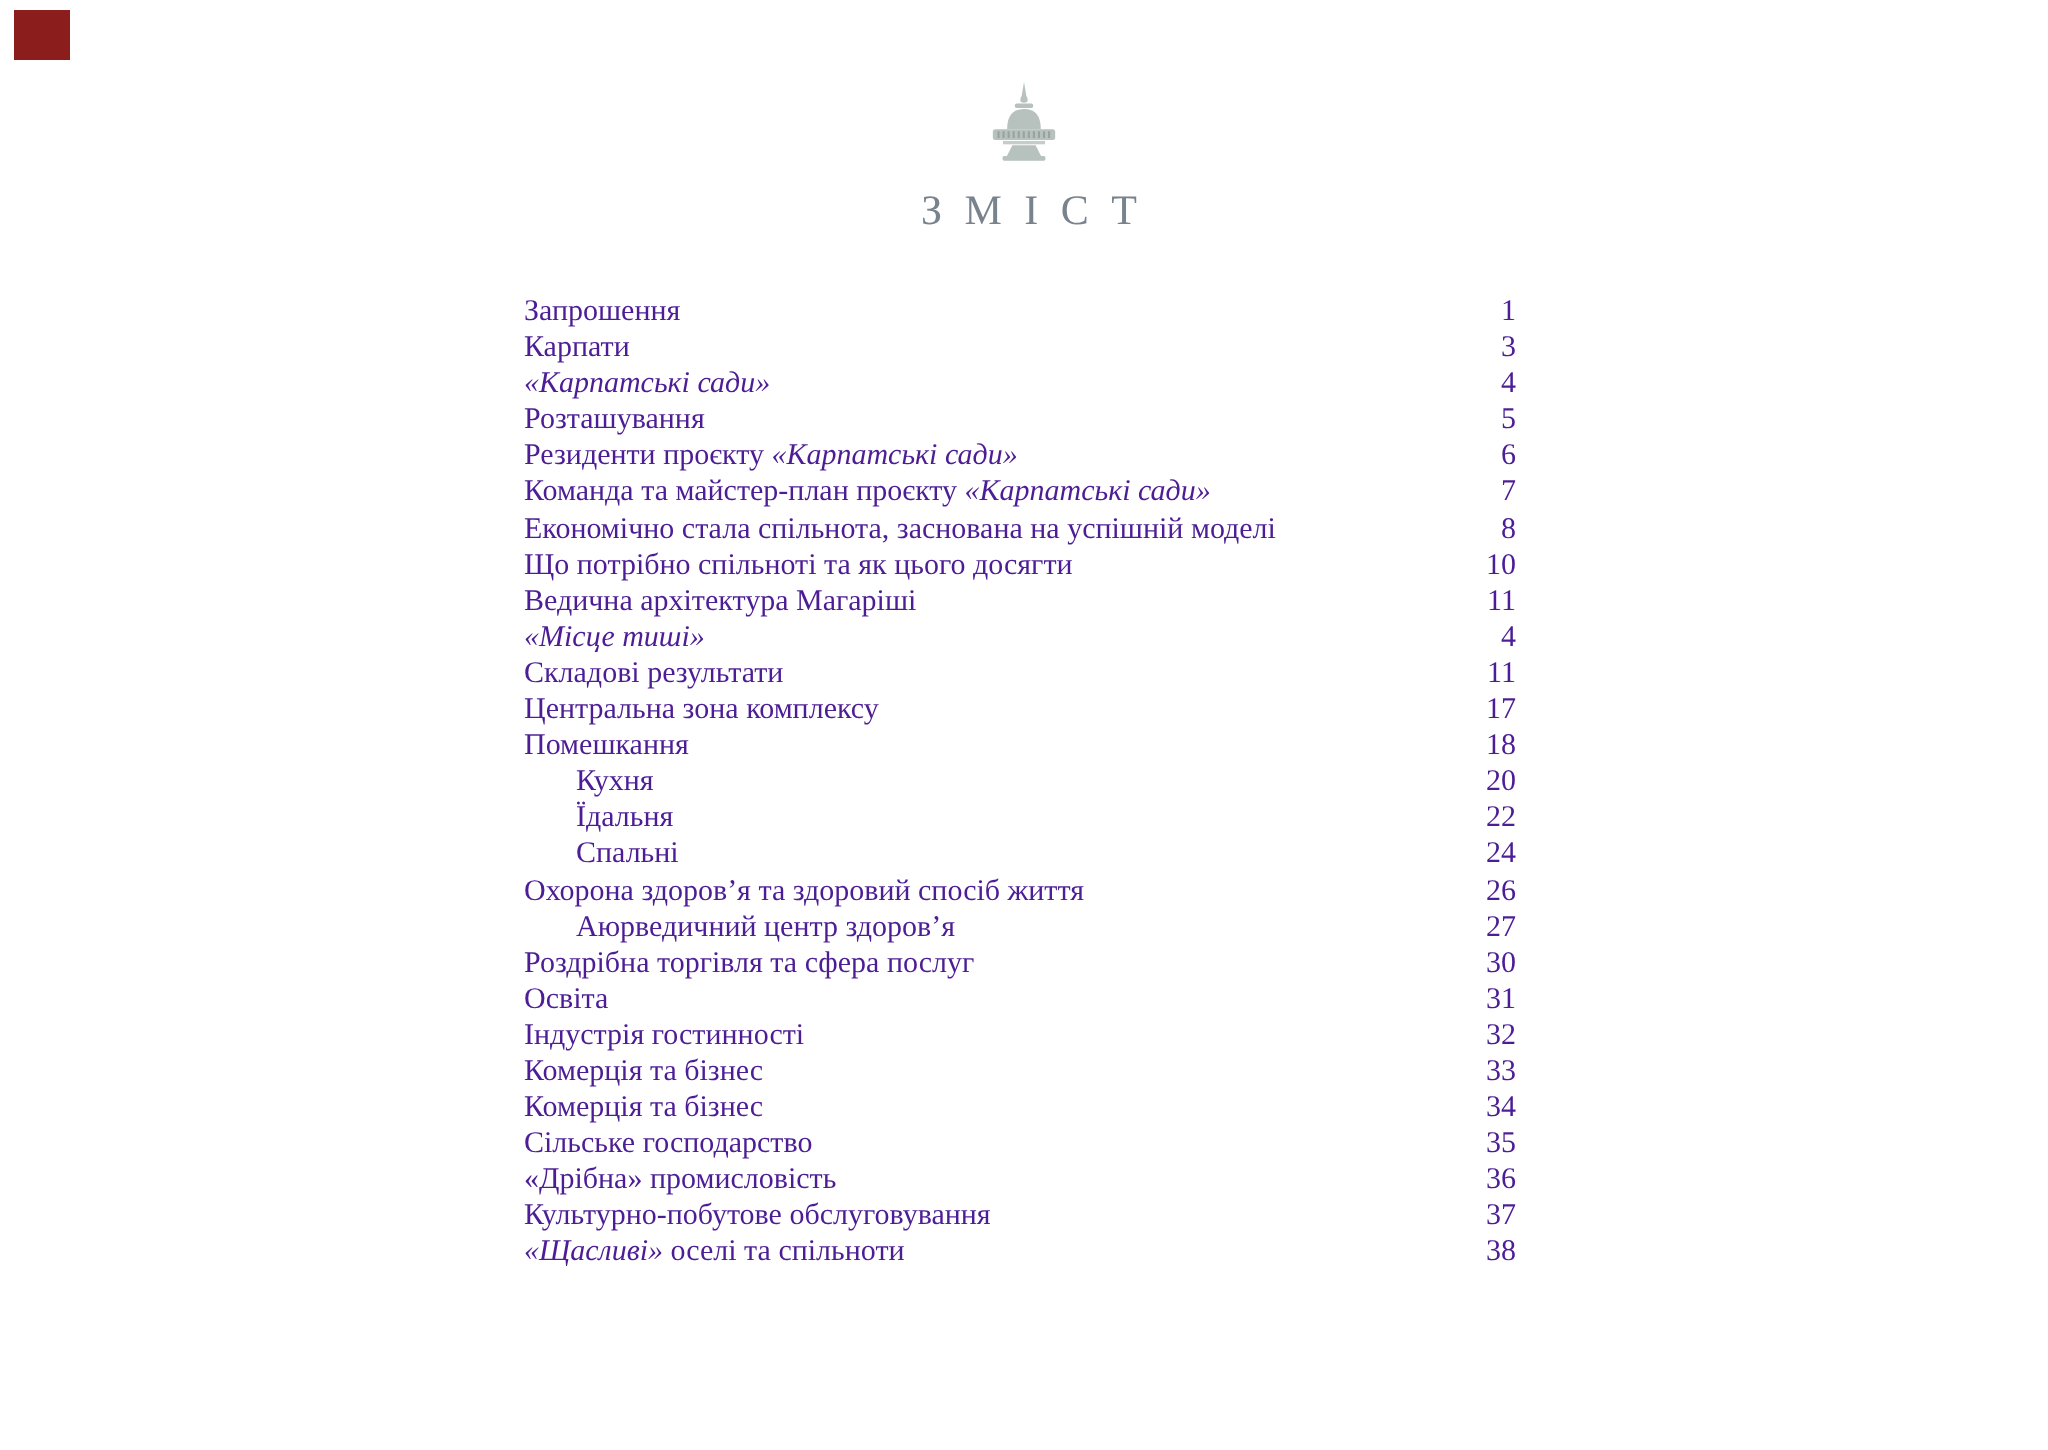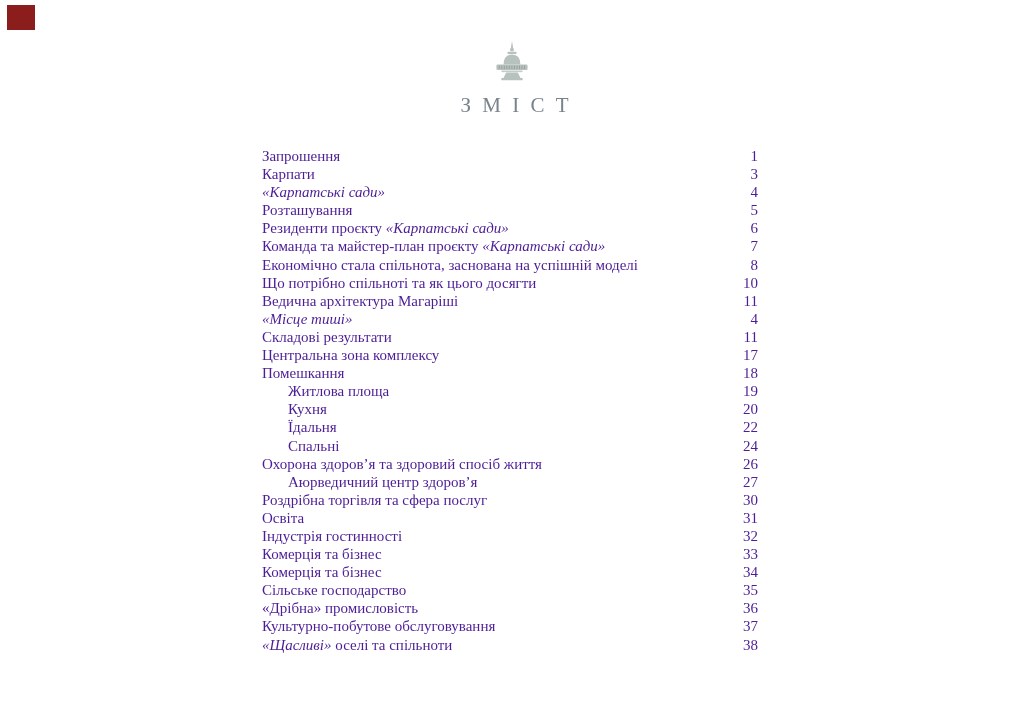--- a/index.html
+++ b/index.html
@@ -152,24 +152,20 @@
     </div>
       <div class="row">
       <span class="title"><span>Центральна зона комплексу</span></span>
       <span class="pagenum">17</span>
     </div>
       <div class="row">
       <span class="title"><span>Помешкання</span></span>
       <span class="pagenum">18</span>
     </div>
       <div class="row indent">
-      <span class="title"><span>Житлова площа</span></span>
-      <span class="pagenum">19</span>
-    </div>
-      <div class="row indent">
       <span class="title"><span>Кухня</span></span>
       <span class="pagenum">20</span>
     </div>
       <div class="row indent">
       <span class="title"><span>Їдальня</span></span>
       <span class="pagenum">22</span>
     </div>
       <div class="row indent">
       <span class="title"><span>Спальні</span></span>
       <span class="pagenum">24</span>

